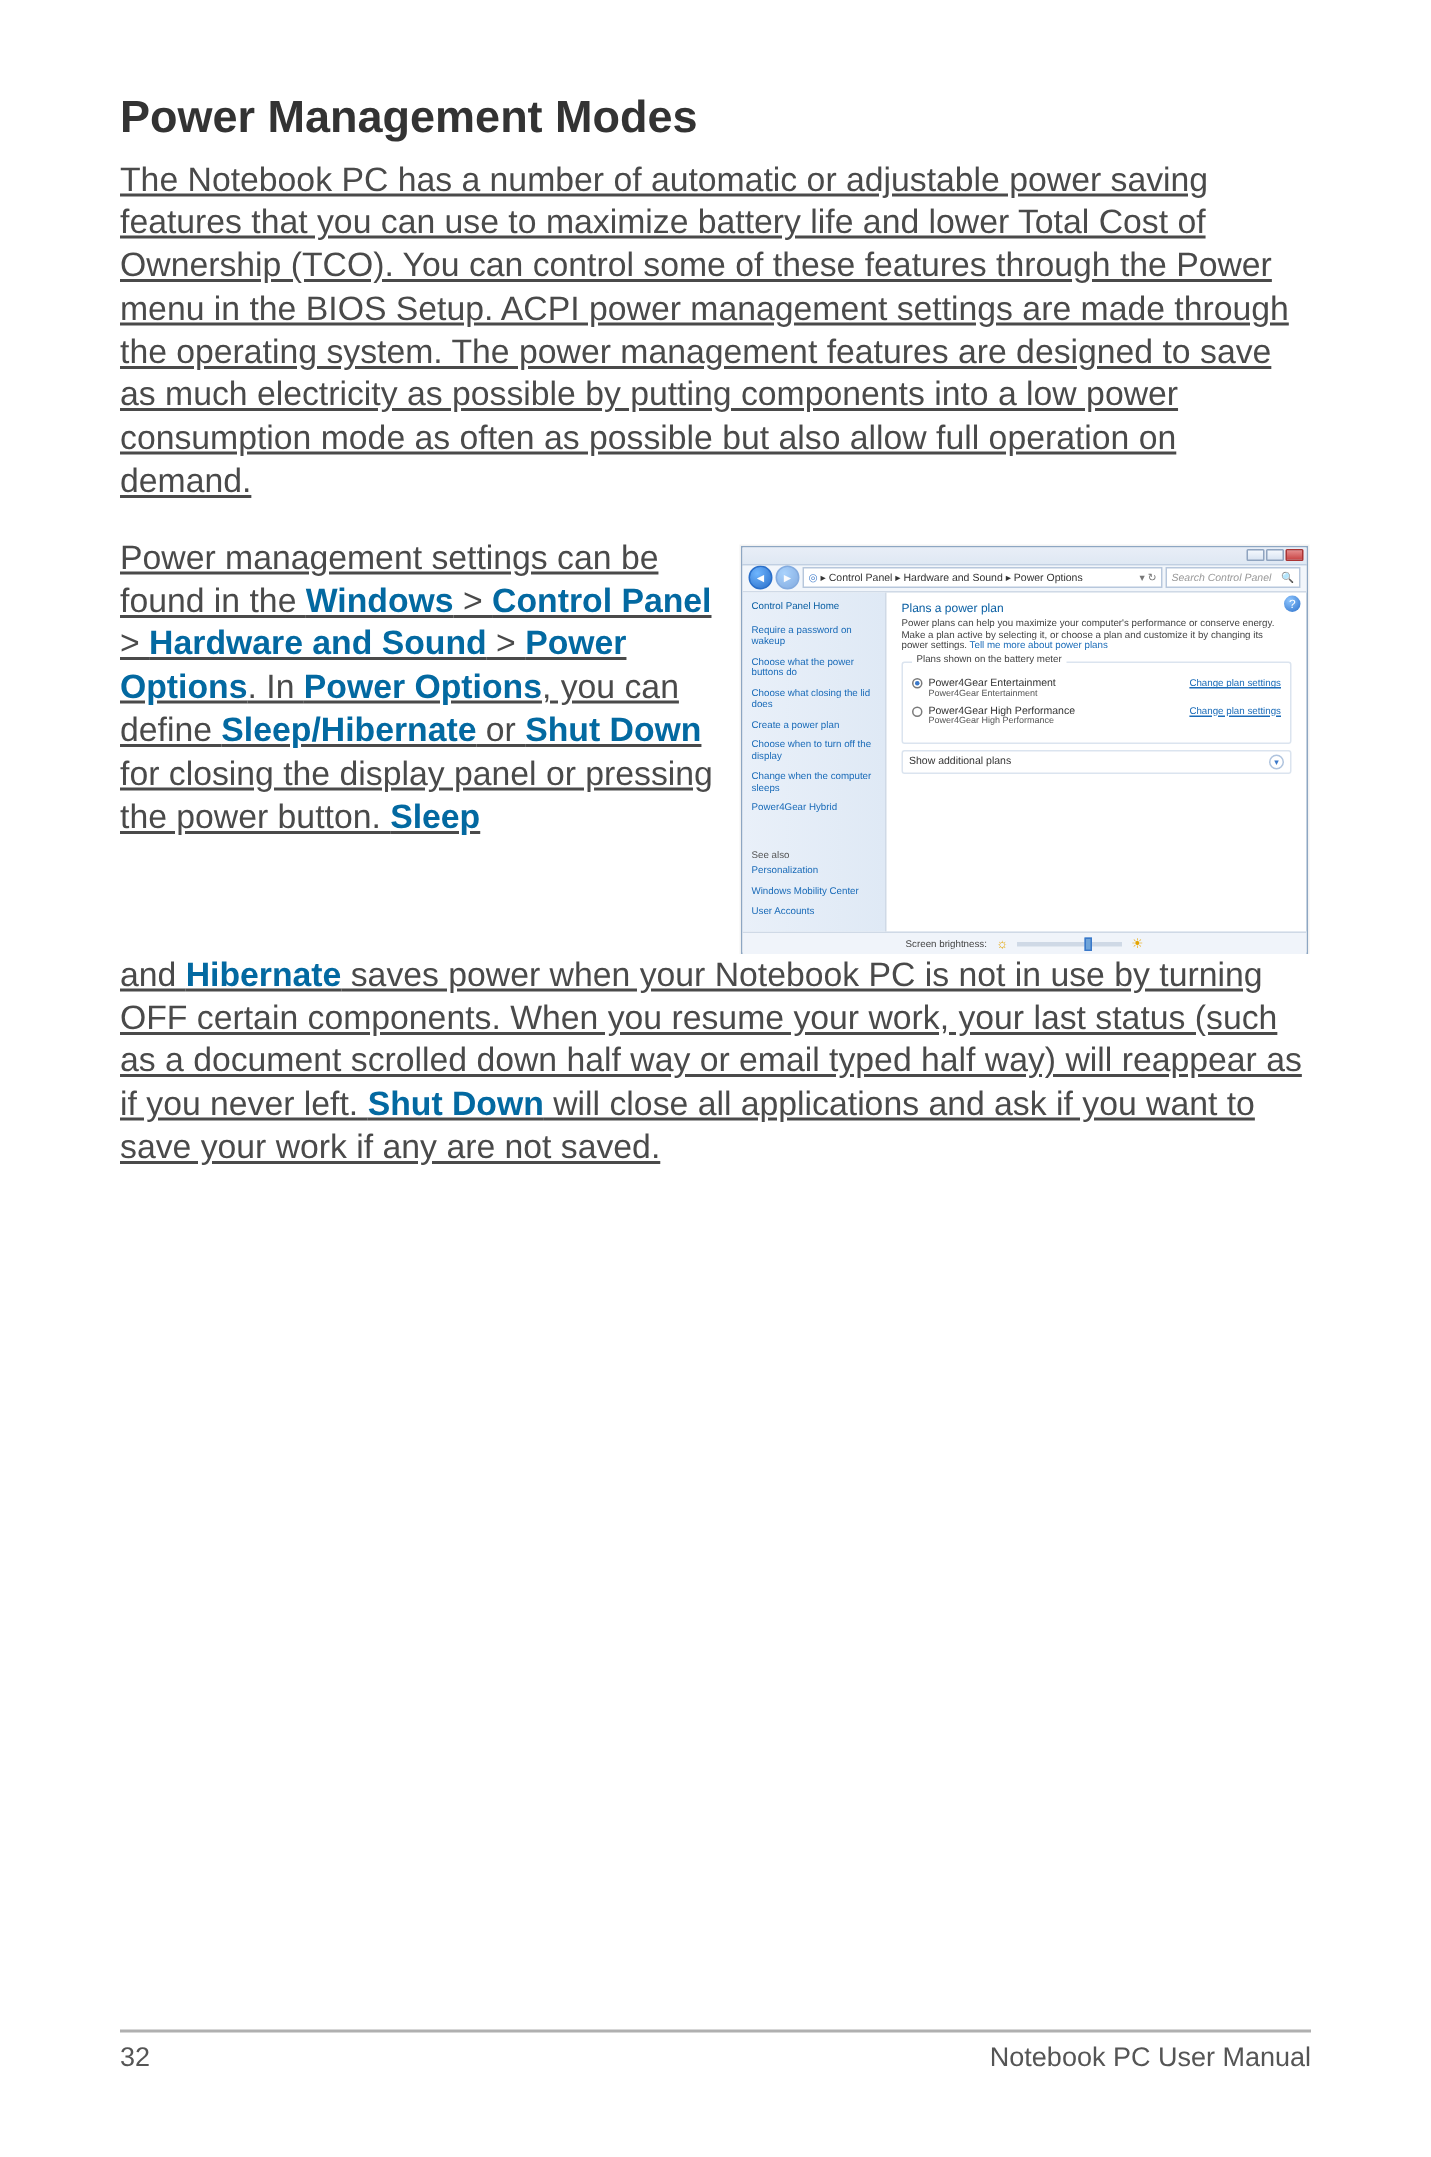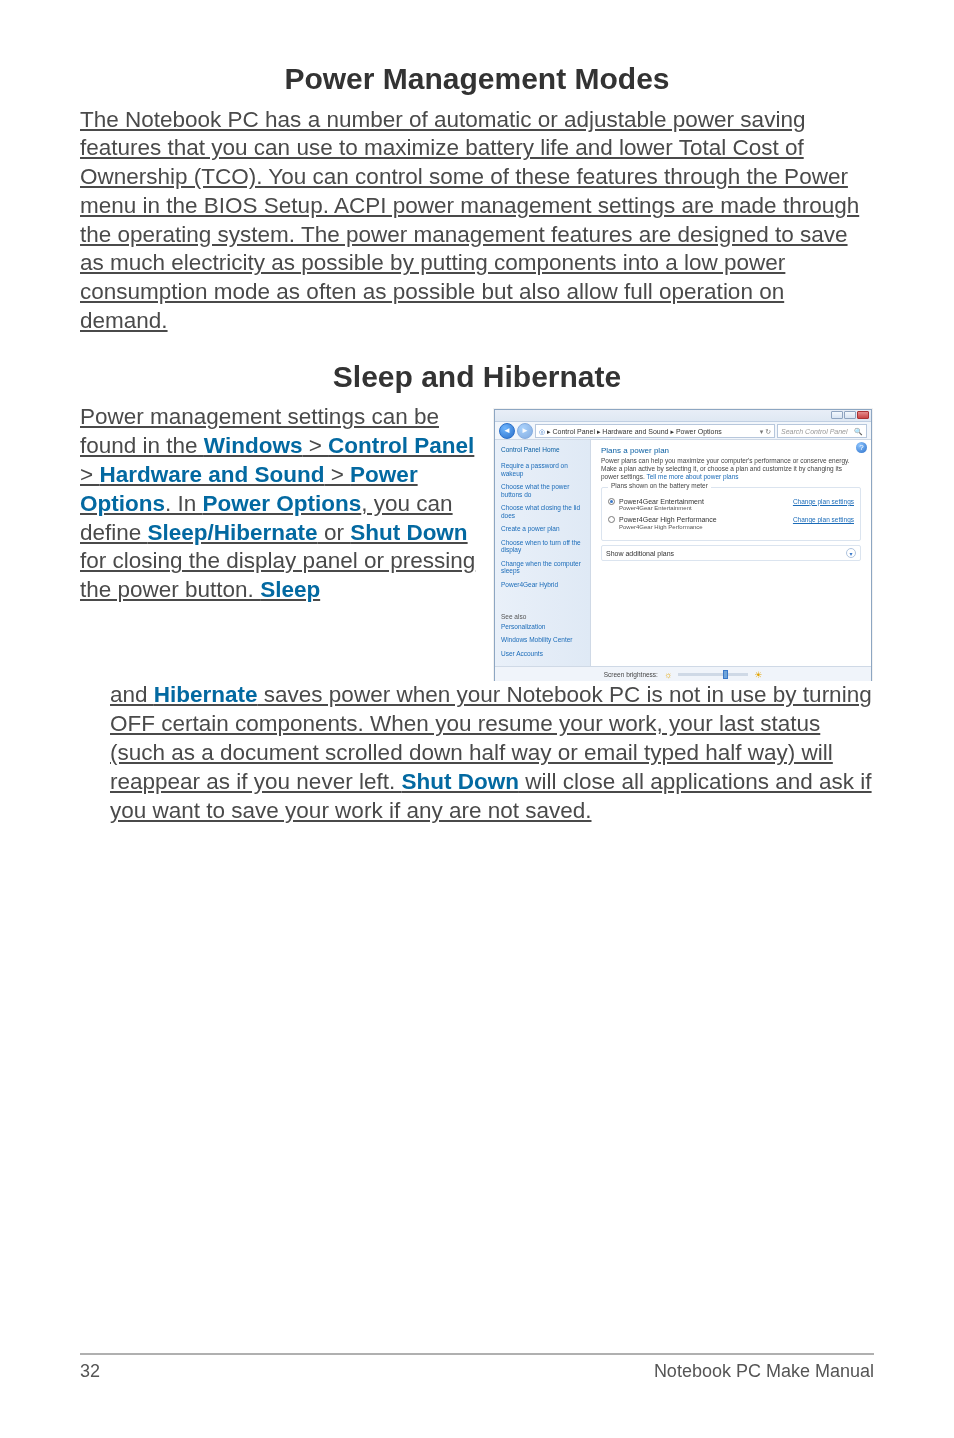--- a/index.html
+++ b/index.html
@@ -17,21 +17,20 @@
     width: 954px;
     height: 1438px;
     padding: 60px 80px 0 80px;
   }
   h2.section-heading {
     font-size: 30px;
     font-weight: 700;
     color: #333;
     margin: 0 0 8px 0;
     line-height: 1.25;
-    text-align: center;
   }
   p.body {
     font-size: 22.5px;
     line-height: 1.28;
     margin: 0 0 22px 0;
     color: #4a4a4a;
     text-decoration: underline;
   }
   .section-2 h2 { margin-top: 16px; }
   .two-col {
@@ -215,21 +214,20 @@
 </style>
 </head>
 <body>
 
 <div class="page">
 
   <h2 class="section-heading">Power Management Modes</h2>
   <p class="body">The Notebook PC has a number of automatic or adjustable power saving features that you can use to maximize battery life and lower Total Cost of Ownership (TCO). You can control some of these features through the Power menu in the BIOS Setup. ACPI power management settings are made through the operating system. The power management features are designed to save as much electricity as possible by putting components into a low power consumption mode as often as possible but also allow full operation on demand.</p>
 
   <div class="section-2">
-    <h2 class="section-heading">Sleep and Hibernate</h2>
 
     <div class="two-col">
       <div class="left-col">
         <p class="body" style="margin:0;">
           <span>Power management settings can be found in the </span><b>Windows</b><span> &gt; </span><b>Control Panel</b><span> &gt; </span><b>Hardware and Sound</b><span> &gt; </span><b>Power Options</b><span>. In </span><b>Power Options</b><span>, you can define </span><b>Sleep/Hibernate</b><span> or </span><b>Shut Down</b><span> for closing the display panel or pressing the power button. </span><b>Sleep</b>
         </p>
       </div>
 
       <div class="right-col">
         <div class="screenshot">
@@ -309,22 +307,22 @@
               <div class="slider-thumb"></div>
             </div>
             <span class="sun">☀</span>
           </div>
         </div>
       </div>
 
       <div class="clear"></div>
     </div>
 
-    <p class="body" style="margin-top:0;margin-left:30px;">
+    <p class="body" style="margin-top:0;">
       <span>and </span><b>Hibernate</b><span> saves power when your Notebook PC is not in use by turning OFF certain components. When you resume your work, your last status (such as a document scrolled down half way or email typed half way) will reappear as if you never left. </span><b>Shut Down</b><span> will close all applications and ask if you want to save your work if any are not saved.</span>
     </p>
   </div>
 
   <div class="footer">
     <span>32</span>
-    <span>Notebook PC Make Manual</span>
+    <span>Notebook PC User Manual</span>
   </div>
 </div>
 
 </body></html>

